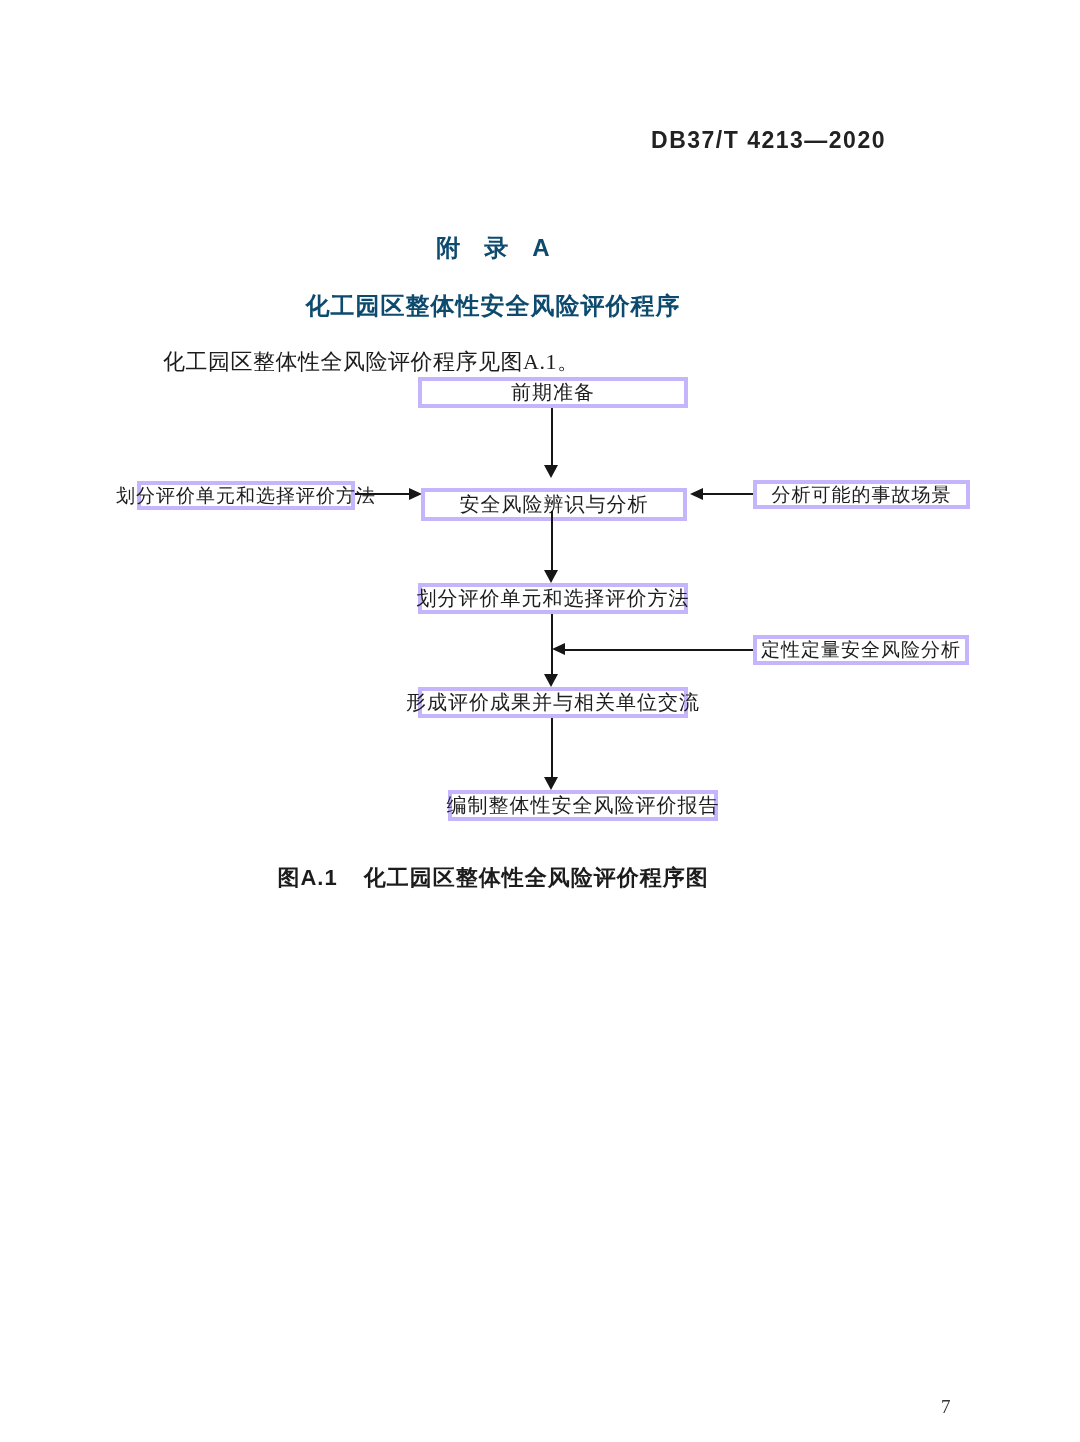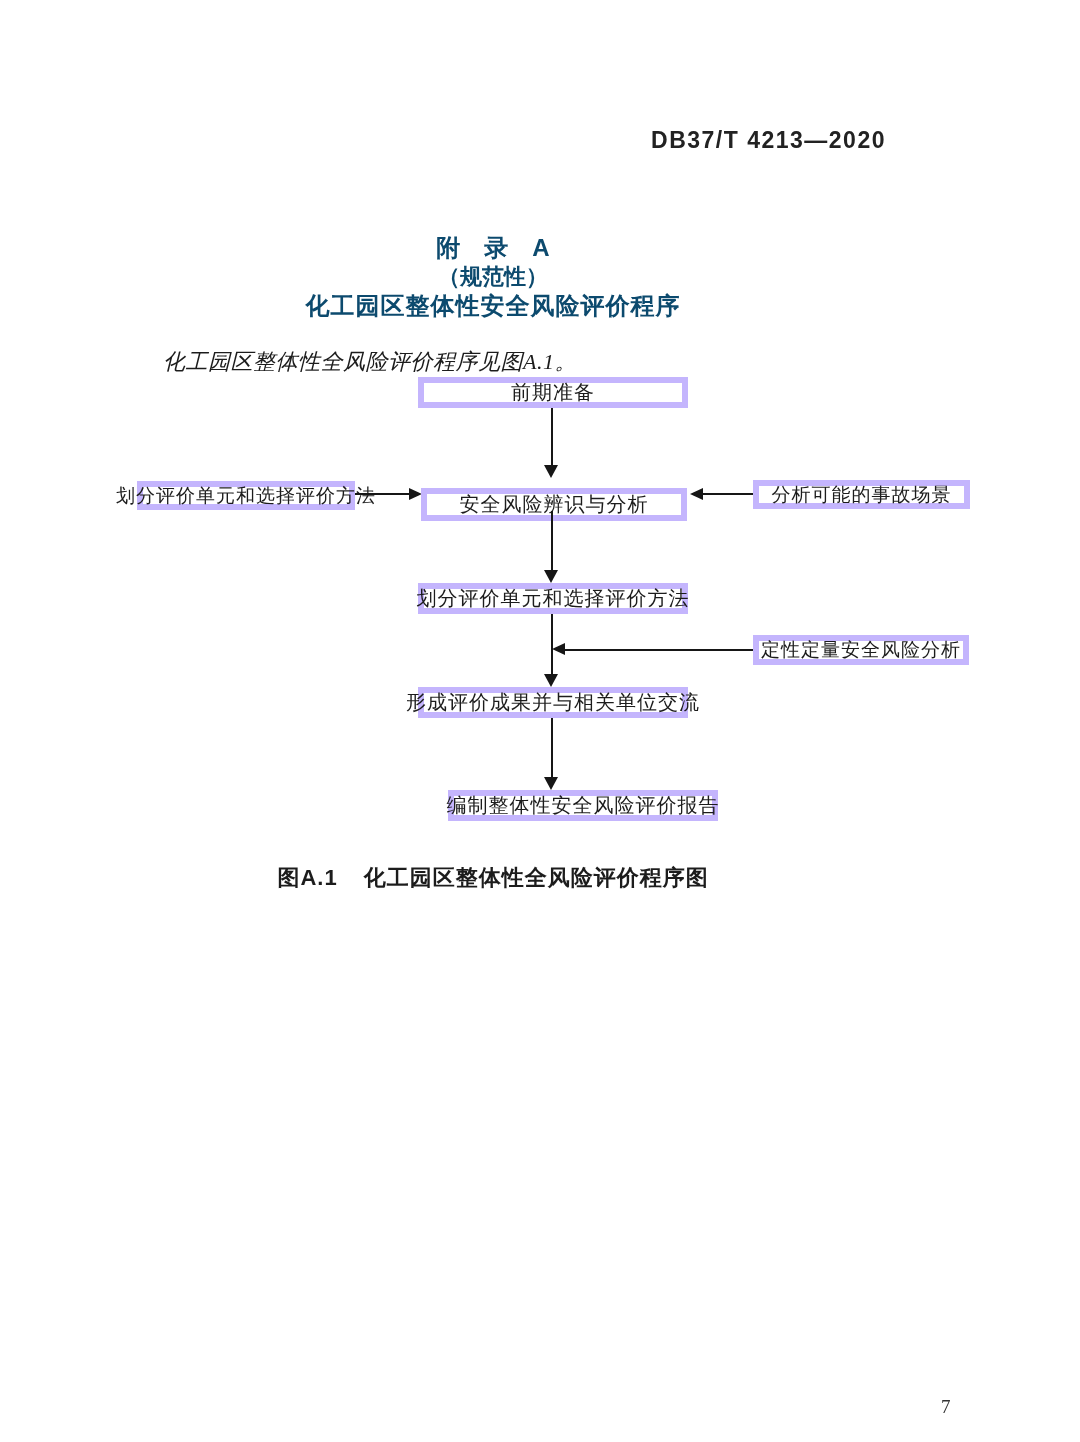--- a/index.html
+++ b/index.html
@@ -33,26 +33,25 @@
   }
   .app-label { top: 232px; font-size: 24px; }
   .app-type  { top: 262px; font-size: 22px; }
   .app-title { top: 290px; font-size: 24px; letter-spacing: 1px; }
   .intro {
     position: absolute;
     top: 347px;
     left: 163px;
     font-size: 22px;
     letter-spacing: 0.5px;
-    font-style: italic;
   }
   .fbox {
     position: absolute;
     box-sizing: border-box;
-    border: 6px solid #c4b5fd;
+    border: 4px solid #c4b5fd;
     background: #ffffff;
     display: flex;
     align-items: center;
     justify-content: center;
     font-size: 20px;
     letter-spacing: 1px;
     white-space: nowrap;
   }
   .vline { position: absolute; width: 2px; background: #161616; }
   .hline { position: absolute; height: 2px; background: #161616; }
@@ -81,21 +80,20 @@
   }
 </style>
 </head>
 <body>
 
 <div class="page">
 
   <div class="doc-header">DB37/T 4213—2020</div>
 
   <div class="center-line app-label">附　录　A</div>
-  <div class="center-line app-type">（规范性）</div>
   <div class="center-line app-title">化工园区整体性安全风险评价程序</div>
 
   <div class="intro">化工园区整体性全风险评价程序见图A.1。</div>
 
   <div class="fbox" style="left:418px; top:377px; width:270px; height:31px;">前期准备</div>
 
   <div class="vline" style="left:551px; top:408px; height:60px;"></div>
   <div class="arr arr-down" style="left:544px; top:465px;"></div>
 
   <div class="fbox" style="left:137px; top:481px; width:218px; height:29px; font-size:19px;">划分评价单元和选择评价方法</div>

